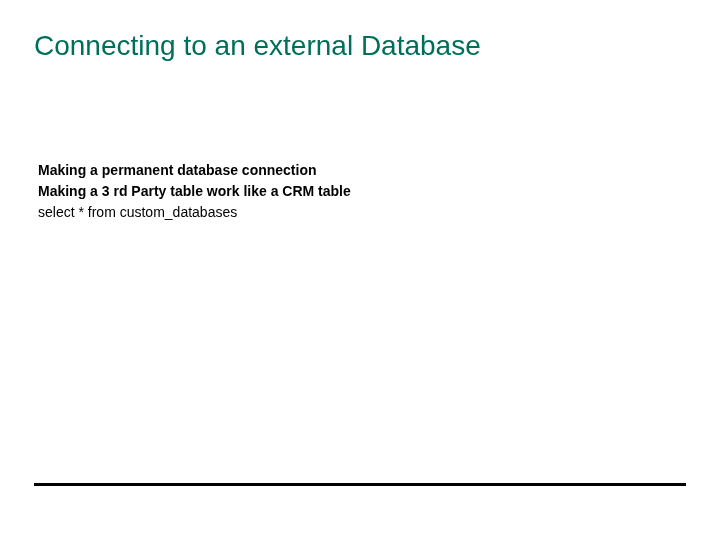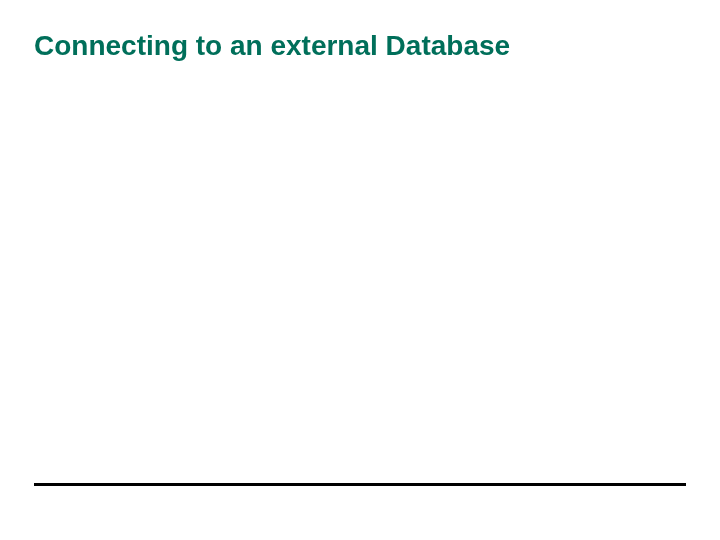--- a/index.html
+++ b/index.html
@@ -15,21 +15,21 @@
   .slide {
     position: relative;
     width: 720px;
     height: 540px;
   }
   .title {
     position: absolute;
     top: 30px;
     left: 34px;
     font-size: 28px;
-    font-weight: 700;
+    font-weight: 400;
     color: #006f5a;
     letter-spacing: 0px;
   }
   .logo {
     position: absolute;
     top: 24px;
     right: 28px;
     width: 110px;
     height: 44px;
   }
@@ -57,16 +57,21 @@
   }
 </style>
 </head>
 <body>
 
 <div class="slide">
 
   <div class="title">Connecting to an external Database</div>
 
 
+  <div class="body-text">
+    <div class="bold">Making a permanent database connection</div>
+    <div class="bold">Making a 3 rd Party table work like a CRM table</div>
+    <div class="regular">select * from custom_databases</div>
+  </div>
 
   <div class="bottom-rule"></div>
 
 </div>
 
 </body></html>

